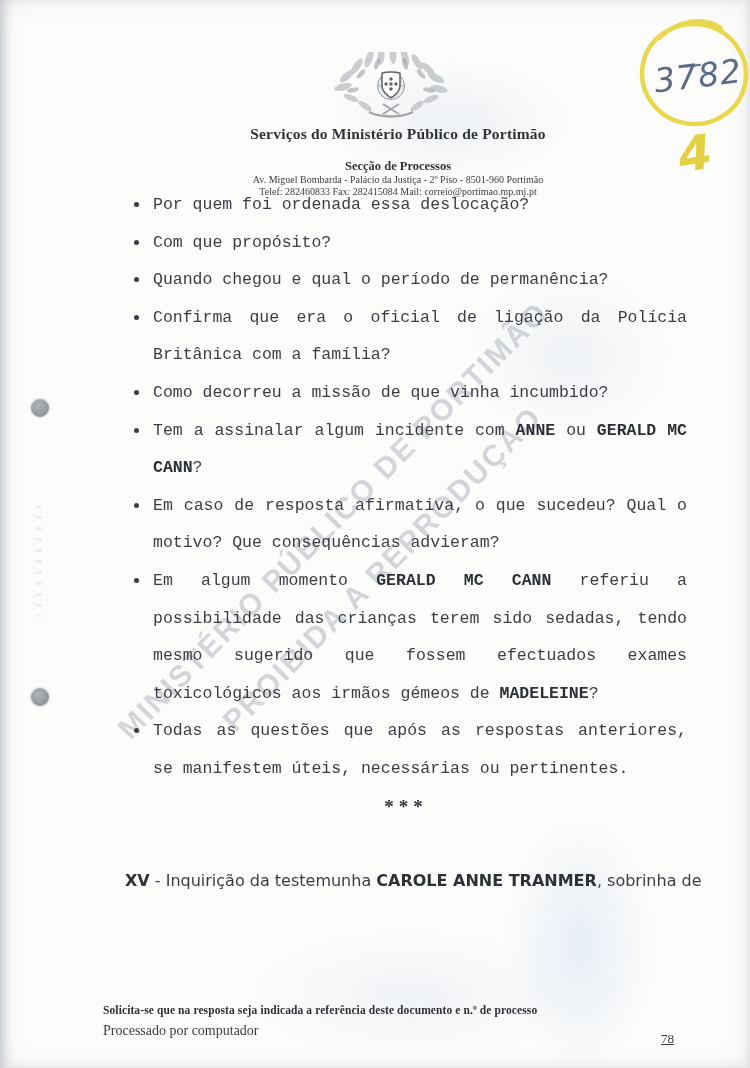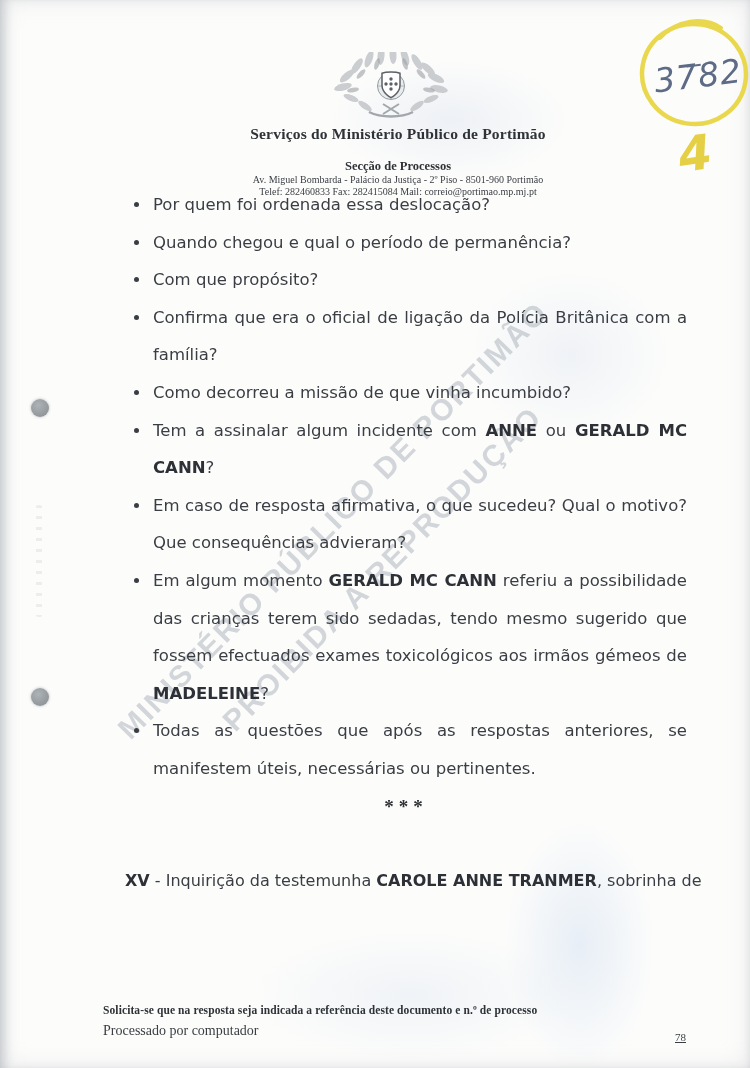--- a/index.html
+++ b/index.html
@@ -32,21 +32,21 @@
   }
   .watermark .wline1{font-size:30px;line-height:78px;white-space:nowrap;}
   .watermark .wline2{font-size:30px;line-height:60px;white-space:nowrap;}
 
   
   .body{
     position:absolute;left:125px;top:186px;width:562px;
     font-size:16.5px;line-height:37.6px;color:#3a3e44;text-align:justify;
   }
   .body b{font-weight:700;color:#2d3137;}
-  ul.questions{margin:0;padding:0;list-style:none;}
+  ul.questions{margin:0;padding:0;list-style:none;font-family:Liberation Mono, monospace;}
   ul.questions li{position:relative;padding-left:28px;}
   ul.questions li .dot{
     position:absolute;left:9px;top:16px;width:5px;height:5px;border-radius:50%;
     background:#3a3e44;
   }
   .separator{text-align:center;font-family:"Liberation Serif", serif;font-weight:bold;
     font-size:19px;letter-spacing:5px;line-height:37.6px;color:#2f3337;}
   .closing{margin-top:37px;text-align:center;white-space:nowrap;font-size:16px;}
 
   
@@ -61,22 +61,22 @@
 
   
   .margin-marks{position:absolute;left:36px;top:505px;width:6px;height:112px;opacity:.3;
     background:repeating-linear-gradient(#c7cace 0 3px, transparent 3px 11px);border-radius:2px;}
 
   
   .footer-note{position:absolute;left:103px;top:1004px;font-family:"Liberation Serif", serif;
     font-weight:bold;font-size:11.5px;color:#2e3236;letter-spacing:.1px;}
   .footer-processed{position:absolute;left:103px;top:1023px;font-family:"Liberation Serif", serif;
     font-size:14px;color:#3a3e42;}
-  .page-number{position:absolute;right:64px;top:1031px;font-family:"Liberation Serif", serif;
-    font-size:11px;color:#3a3e42;text-decoration:underline;}
+  .page-number{position:absolute;right:76px;top:1031px;font-family:"Liberation Serif", serif;
+    font-size:13px;color:#3a3e42;text-decoration:underline;}
 </style>
 </head>
 <body>
 
 <div class="sheet">
 
   <div class="smudge s1"></div>
   <div class="smudge s2"></div>
   <div class="smudge s3"></div>
   <div class="smudge s4"></div>
@@ -144,22 +144,22 @@
     <g transform="rotate(-7 66 64)">
       <text x="28" y="76" font-family="DejaVu Sans, sans-serif" font-style="italic" font-size="33" fill="#5d6b86" letter-spacing="1">3782</text>
       <path d="M62,54 l14,0" stroke="#5d6b86" stroke-width="2" fill="none"></path>
     </g>
     <text x="52" y="158" font-family="DejaVu Sans, sans-serif" font-style="italic" font-weight="bold" font-size="48" fill="#e5cf45" transform="rotate(-8 70 140)">4</text>
   </svg>
 
   <div class="body">
     <ul class="questions">
       <li><span class="dot"></span><span>Por quem foi ordenada essa deslocação?</span></li>
+      <li><span class="dot"></span><span>Com que propósito?</span></li>
       <li><span class="dot"></span><span>Quando chegou e qual o período de permanência?</span></li>
-      <li><span class="dot"></span><span>Com que propósito?</span></li>
       <li><span class="dot"></span><span>Confirma que era o oficial de ligação da Polícia Britânica com a família?</span></li>
       <li><span class="dot"></span><span>Como decorreu a missão de que vinha incumbido?</span></li>
       <li><span class="dot"></span><span>Tem a assinalar algum incidente com <b>ANNE</b> ou <b>GERALD MC CANN</b>?</span></li>
       <li><span class="dot"></span><span>Em caso de resposta afirmativa, o que sucedeu? Qual o motivo? Que consequências advieram?</span></li>
       <li><span class="dot"></span><span>Em algum momento <b>GERALD MC CANN</b> referiu a possibilidade das crianças terem sido sedadas, tendo mesmo sugerido que fossem efectuados exames toxicológicos aos irmãos gémeos de <b>MADELEINE</b>?</span></li>
       <li><span class="dot"></span><span>Todas as questões que após as respostas anteriores, se manifestem úteis, necessárias ou pertinentes.</span></li>
     </ul>
     <div class="separator">***</div>
     <div class="closing"><b>XV</b> - Inquirição da testemunha <b>CAROLE ANNE TRANMER</b>, sobrinha de</div>
   </div>

